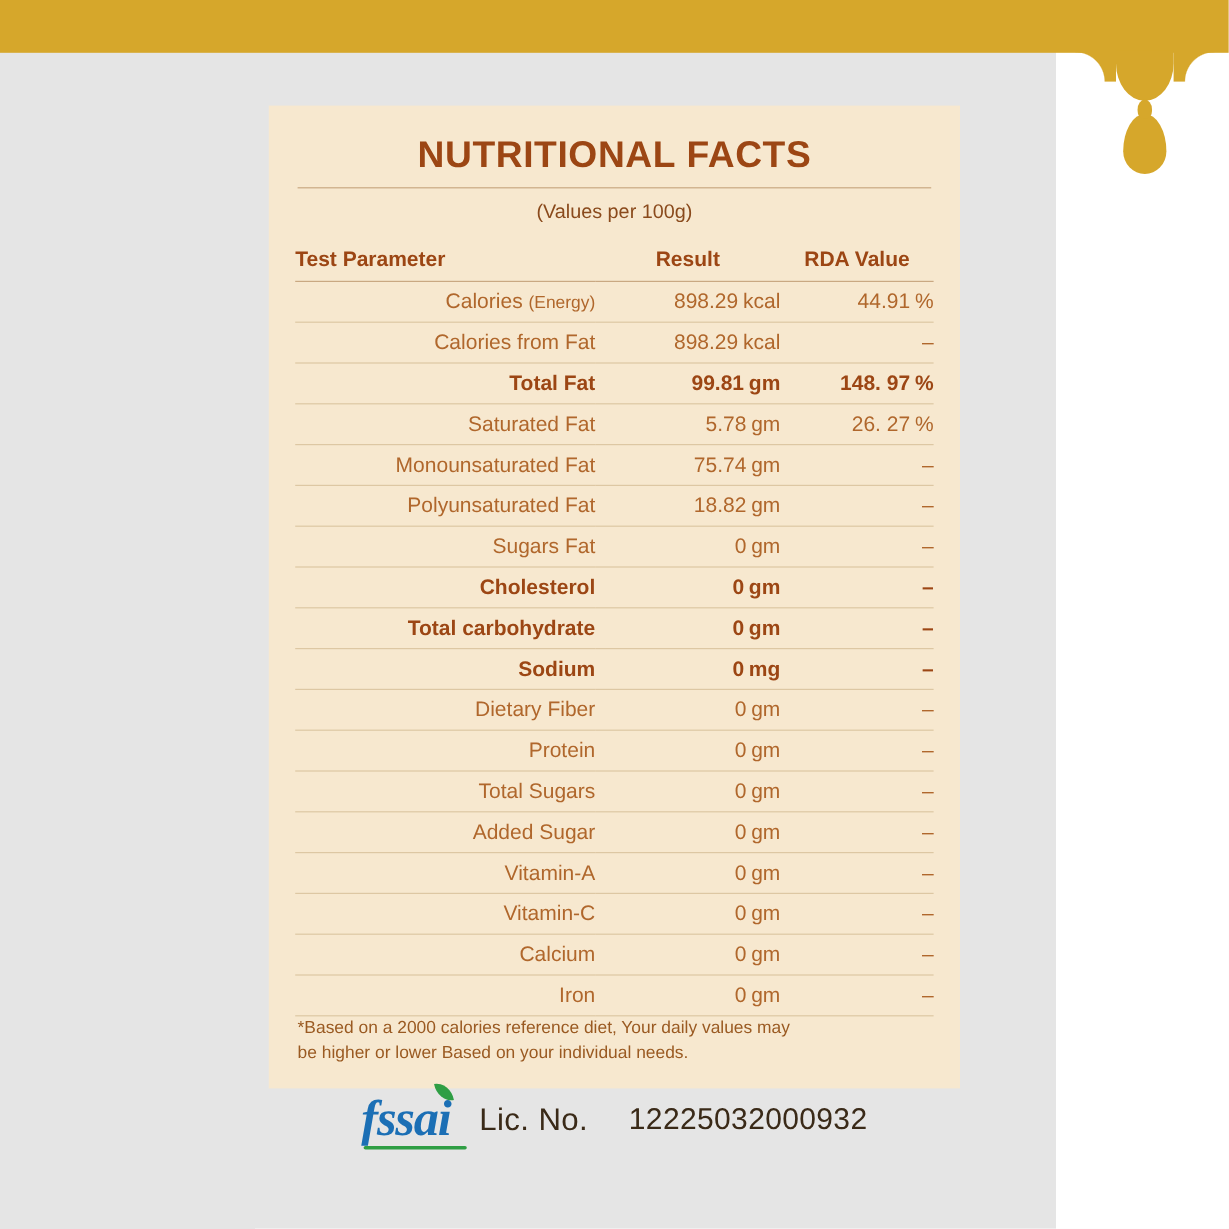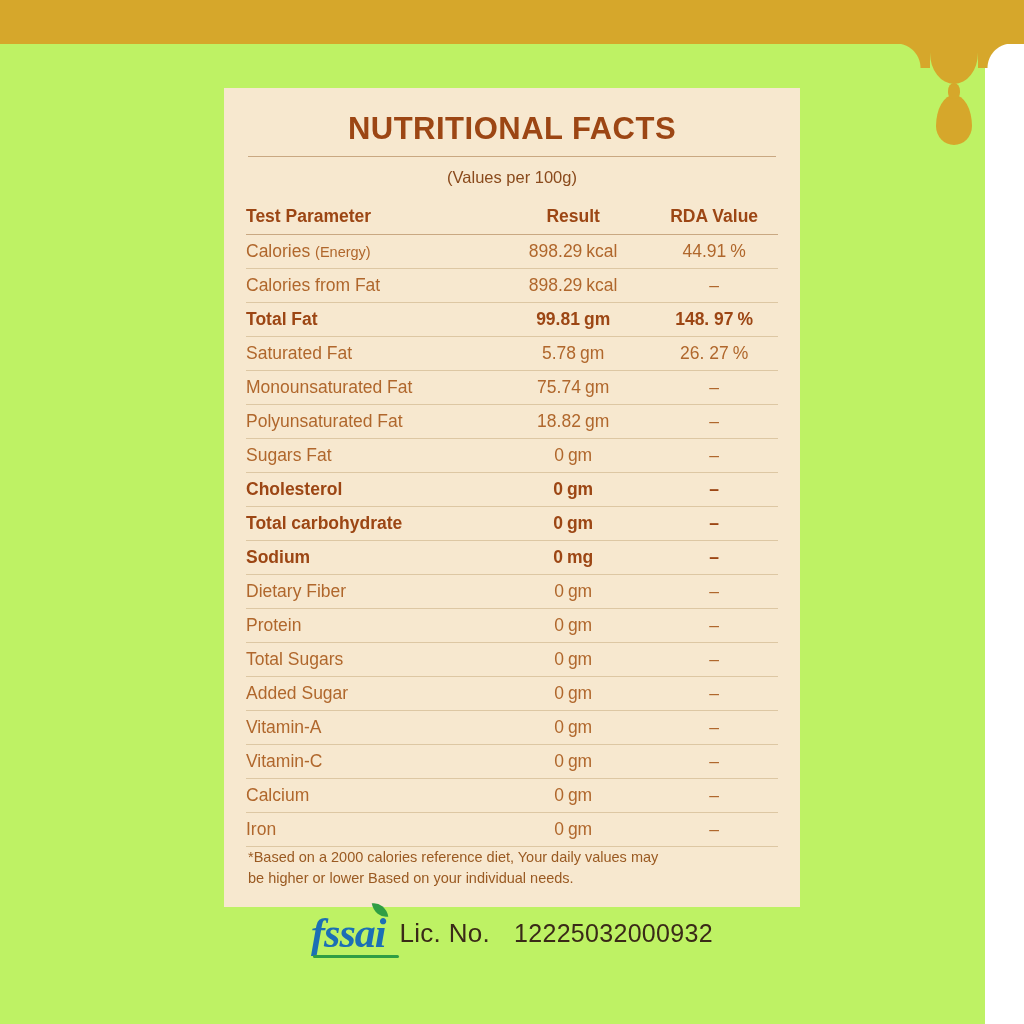--- a/index.html
+++ b/index.html
@@ -6,23 +6,23 @@
   html, body {
     margin: 0; padding: 0;
     width: 1024px; height: 1024px;
     background: #ffffff;
     font-family: "Liberation Sans", sans-serif;
     overflow: hidden;
   }
 
   #page {
     position: relative;
-    width: 985px;
+    width: 880px;
     height: 1024px;
-    background: #bef264;
+    background: #e5e5e5;
   }
 
   
   .gold-band {
     position: absolute;
     top: 0; left: 0;
     width: 1024px;
     height: 44px;
     background: #d6a72b;
   }
@@ -124,20 +124,21 @@
   .col-param { text-align: left;  width: 47%; padding-left: 2px; }
   .col-result { text-align: center; width: 29%; }
   .col-rda    { text-align: center; width: 24%; }
 
   thead .col-result { text-align: center; }
   thead .col-rda { text-align: center; }
 
   table.nf td {
     color: #b0672c;
     font-size: 17.5px;
+    text-align: right;
   }
   table.nf tr.bold td {
     color: #9c4614;
     font-weight: bold;
   }
   td.col-param .paren {
     font-size: 14.5px;
   }
 
   .val-num { display: inline-block; min-width: 0; }
@@ -153,21 +154,21 @@
 
   
   .fssai-row {
     position: absolute;
     top: 912px;
     left: 0;
     width: 1024px;
     display: flex;
     align-items: center;
     justify-content: center;
-    gap: 14px;
+    gap: 24px;
   }
   .fssai-logo {
     position: relative;
     font-size: 42px;
     font-weight: bold;
     font-style: italic;
     line-height: 1;
     letter-spacing: -1px;
     font-family: "Liberation Serif", serif;
   }

